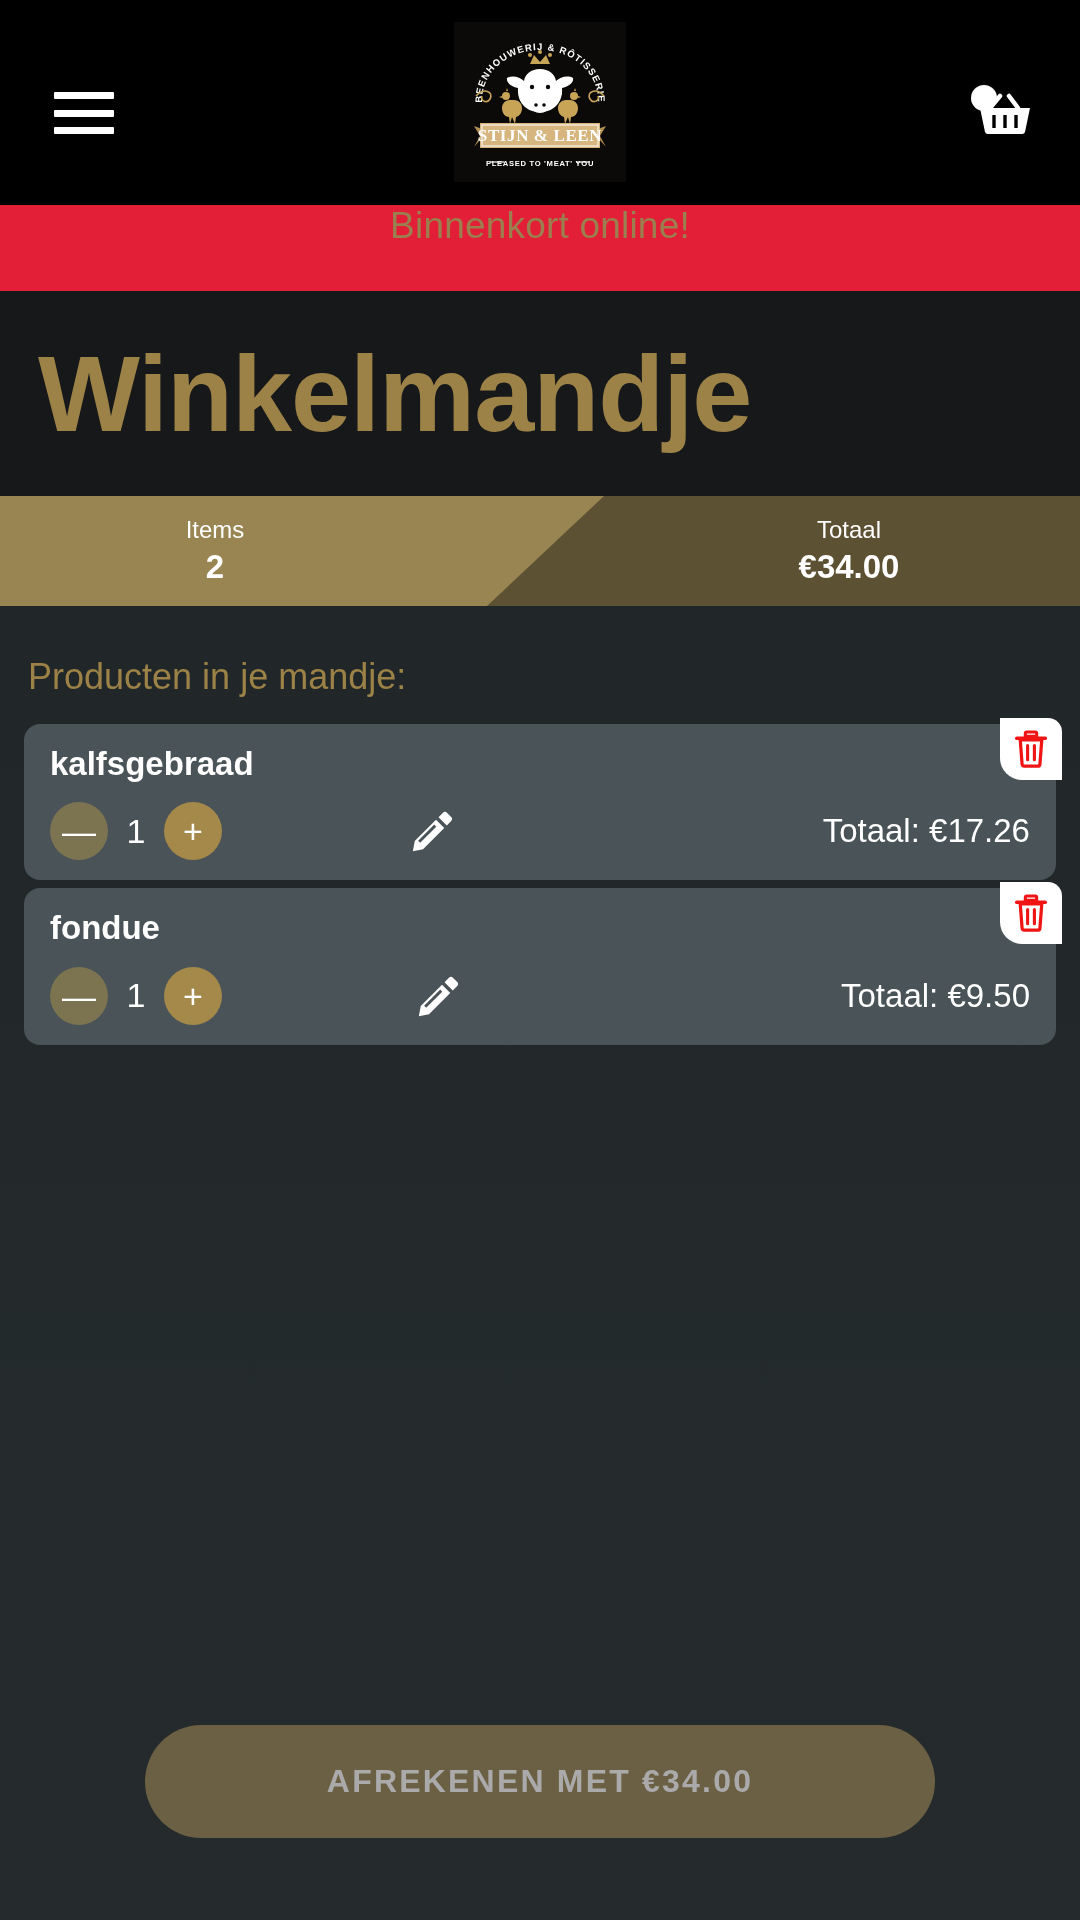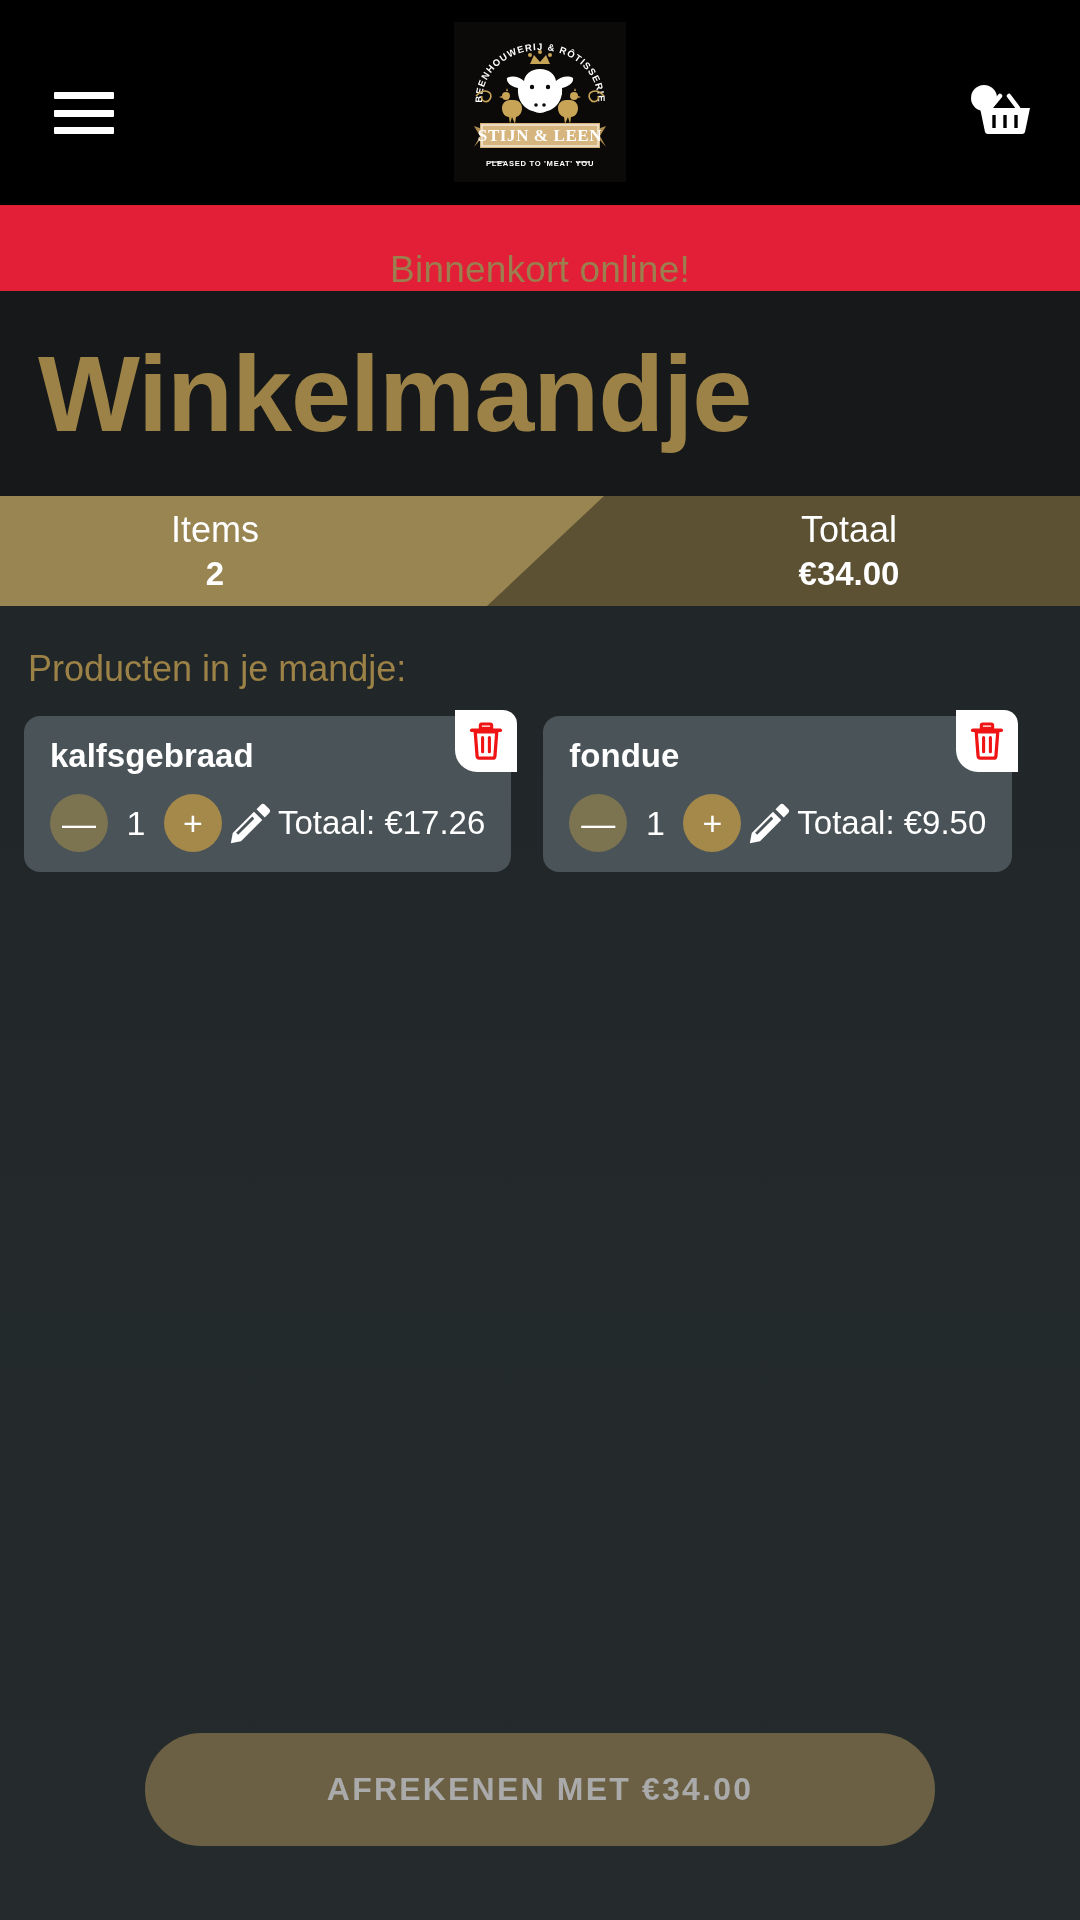--- a/index.html
+++ b/index.html
@@ -30,21 +30,21 @@
   .logo-wrap svg { width:172px; height:160px; display:block; }
 
   .cart-btn {
     position:absolute; right:42px; top:78px; width:72px; height:58px; cursor:pointer;
   }
   .cart-btn svg { width:72px; height:58px; display:block; }
 
   
   .announce {
     flex:0 0 auto; height:86px; background:#e21f37;
-    display:flex; align-items:flex-end; justify-content:center;
+    display:flex; align-items:flex-start; justify-content:center;
   }
   .announce-text {
     font-size:37px; color:#9b7f4e; letter-spacing:.2px;
   }
 
   
   .hero {
     flex:0 0 auto; height:205px; background:#16181a;
     display:flex; align-items:center; padding-left:38px;text-align:right;
   }
@@ -61,34 +61,34 @@
   .stats-left {
     position:absolute; inset:0; background:#988551;
     clip-path: polygon(0 0, 604px 0, 487px 110px, 0 110px);
   }
   .stat {
     position:absolute; top:0; height:110px; display:flex;
     flex-direction:column; align-items:center; justify-content:center; gap:4px;
   }
   .stat-items { left:0; width:430px; }
   .stat-total { right:16px; width:430px; }
-  .stat-label { font-size:36px; color:#ffffff; font-weight:400; line-height:1.15; }
+  .stat-label { font-size:24px; color:#ffffff; font-weight:400; line-height:1.15; }
   .stat-value { font-size:33px; color:#ffffff; font-weight:700; line-height:1.15; }
 
   
   .body {
     flex:1 1 auto; position:relative;
     background:linear-gradient(180deg,#212628 0%, #232a2b 55%, #252b2c 100%);
-    padding:0 24px;
+    padding:8px 24px;
     display:flex; flex-direction:column;
   }
   .section-heading {
     font-size:36px; color:#9c8246; padding:42px 2px 26px 4px;
   }
-  .cards { display:flex; flex-direction:row; gap:32px; }
+  .cards { display:flex; flex-direction:column; gap:8px; }
 
   .card {
     position:relative; background:#4a5357; border-radius:16px;
     padding:22px 26px 20px 26px; min-height:140px;
   }
   .card-name {
     font-size:33px; font-weight:700; color:#ffffff; line-height:1.1;
     margin-bottom:20px;
   }
   .card-row { display:flex; align-items:center; }

